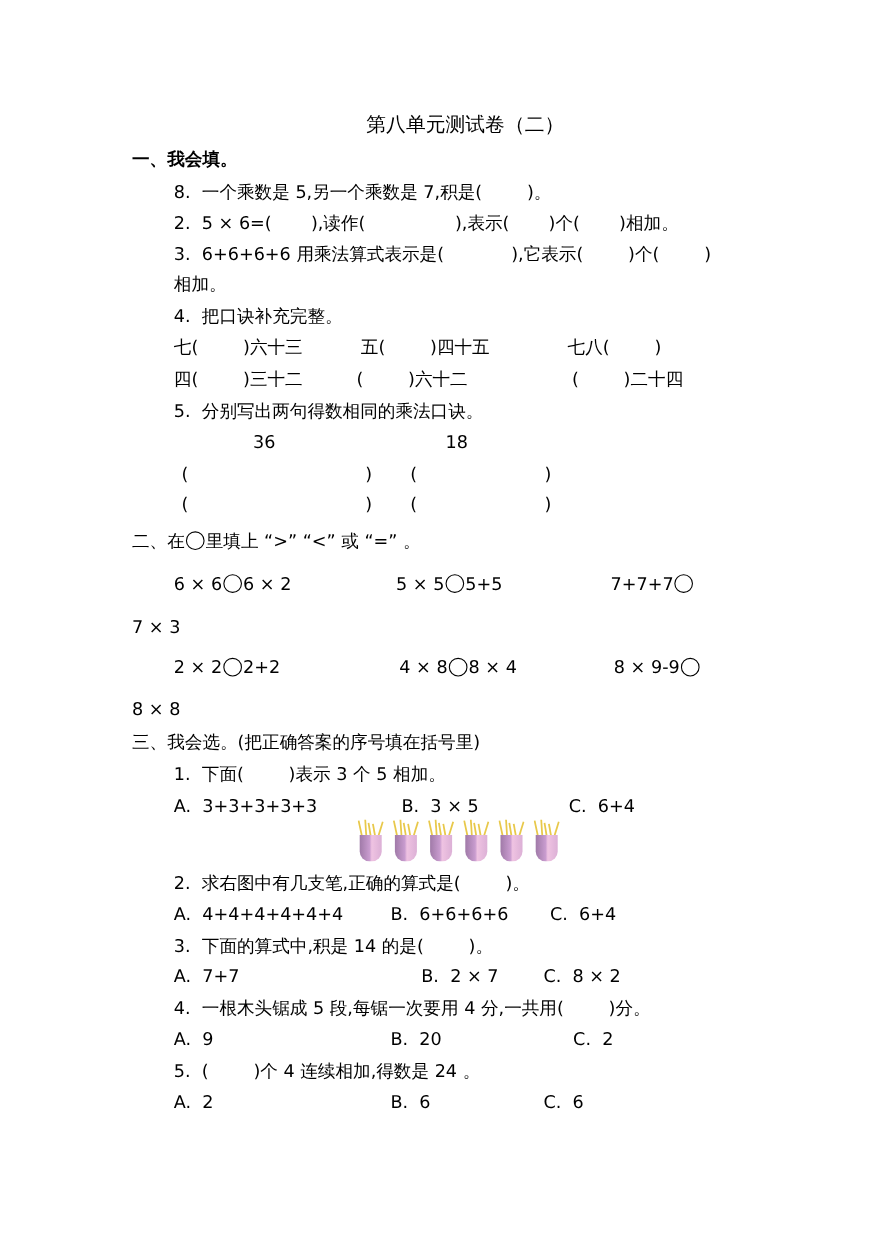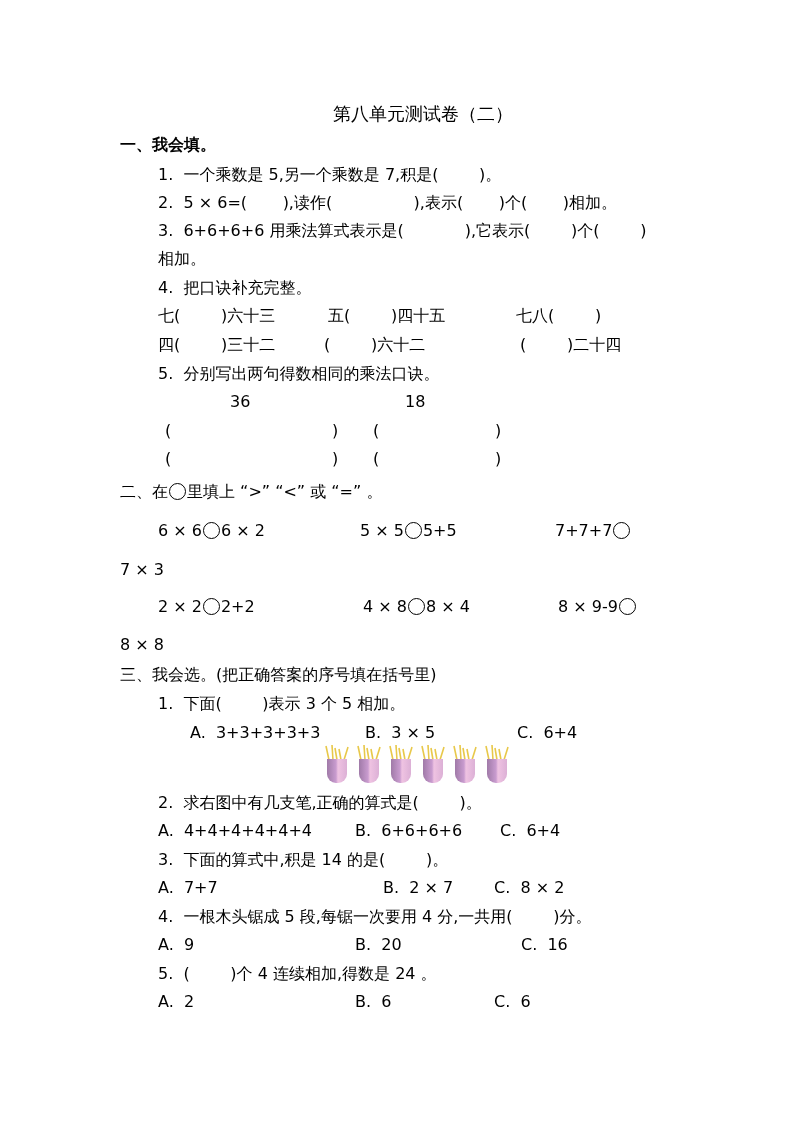--- a/index.html
+++ b/index.html
@@ -18,21 +18,21 @@
                background: linear-gradient(90deg, #a07aa8 0%, #c99ccf 45%, #efc3e2 55%, #dcb0d6 100%); }
 </style>
 </head>
 <body>
 
 <div>
 
   <div class="abs title" style="left:313px;top:104px;margin-left:20px;">第八单元测试卷（二）</div>
 
   <div class="abs section" style="left:120px;top:135px;">一、我会填。</div>
-  <div class="abs" style="left:158px;top:165px;">1.  一个乘数是 5,另一个乘数是 7,积是(        )。</div>
+  <div class="abs" style="left:158px;top:165px;">8.  一个乘数是 5,另一个乘数是 7,积是(        )。</div>
   <div class="abs" style="left:158px;top:193px;">2.  5 × 6=(       ),读作(                ),表示(       )个(       )相加。</div>
   <div class="abs" style="left:158px;top:221px;">3.  6+6+6+6 用乘法算式表示是(            ),它表示(        )个(        )</div>
   <div class="abs" style="left:158px;top:249px;">相加。</div>
   <div class="abs" style="left:158px;top:278px;">4.  把口诀补充完整。</div>
   <div class="abs" style="left:158px;top:306px;">七(        )六十三</div>
   <div class="abs" style="left:328px;top:306px;">五(        )四十五</div>
   <div class="abs" style="left:516px;top:306px;">七八(        )</div>
   <div class="abs" style="left:158px;top:335px;">四(        )三十二</div>
   <div class="abs" style="left:324px;top:335px;">(        )六十二</div>
   <div class="abs" style="left:520px;top:335px;text-align:center;">(        )二十四</div>
@@ -56,21 +56,21 @@
   <div class="abs" style="left:120px;top:560px;">7 × 3</div>
 
   <div class="abs" style="left:158px;top:597px;"><span>2 × 2</span><span class="circle"></span><span>2+2</span></div>
   <div class="abs" style="left:363px;top:597px;"><span>4 × 8</span><span class="circle"></span><span>8 × 4</span></div>
   <div class="abs" style="left:558px;top:597px;"><span>8 × 9-9</span><span class="circle"></span></div>
   <div class="abs" style="left:120px;top:635px;">8 × 8</div>
 
   <div class="abs section" style="left:120px;top:665px;font-weight:normal;">三、我会选。(把正确答案的序号填在括号里)</div>
 
   <div class="abs" style="left:158px;top:694px;">1.  下面(        )表示 3 个 5 相加。</div>
-  <div class="abs" style="left:158px;top:723px;margin-left:32px;">A.  3+3+3+3+3</div>
+  <div class="abs" style="left:158px;top:723px;">A.  3+3+3+3+3</div>
   <div class="abs" style="left:365px;top:723px;">B.  3 × 5</div>
   <div class="abs" style="left:517px;top:723px;">C.  6+4</div>
 
   <div class="cups">
     <div class="cup">
         <svg class="pencils" viewBox="0 0 24 16">
           <g stroke="#e8c84a" stroke-width="1.6">
             <line x1="4" y1="15" x2="1" y2="1"></line>
             <line x1="8" y1="15" x2="7" y2="0"></line>
             <line x1="12" y1="15" x2="10" y2="3"></line>
@@ -148,20 +148,20 @@
   <div class="abs" style="left:500px;top:821px;">C.  6+4</div>
 
   <div class="abs" style="left:158px;top:850px;">3.  下面的算式中,积是 14 的是(        )。</div>
   <div class="abs" style="left:158px;top:878px;">A.  7+7</div>
   <div class="abs" style="left:355px;top:878px;margin-left:28px;">B.  2 × 7</div>
   <div class="abs" style="left:494px;top:878px;">C.  8 × 2</div>
 
   <div class="abs" style="left:158px;top:907px;">4.  一根木头锯成 5 段,每锯一次要用 4 分,一共用(        )分。</div>
   <div class="abs" style="left:158px;top:935px;">A.  9</div>
   <div class="abs" style="left:355px;top:935px;">B.  20</div>
-  <div class="abs" style="left:521px;top:935px;">C.  16</div>
+  <div class="abs" style="left:521px;top:935px;">C.  2</div>
 
   <div class="abs" style="left:158px;top:964px;">5.  (        )个 4 连续相加,得数是 24 。</div>
   <div class="abs" style="left:158px;top:992px;">A.  2</div>
   <div class="abs" style="left:355px;top:992px;">B.  6</div>
   <div class="abs" style="left:494px;top:992px;">C.  6</div>
 
 </div>
 
 </body></html>

